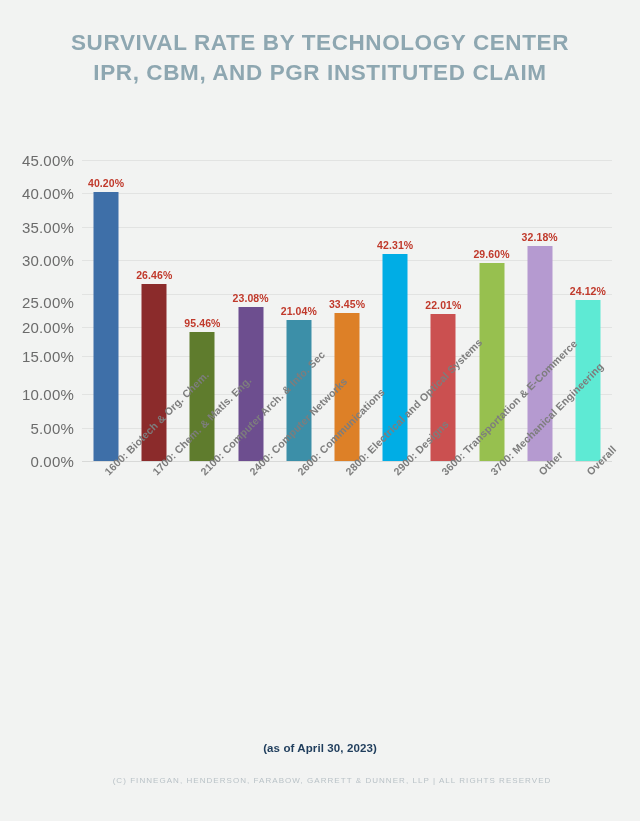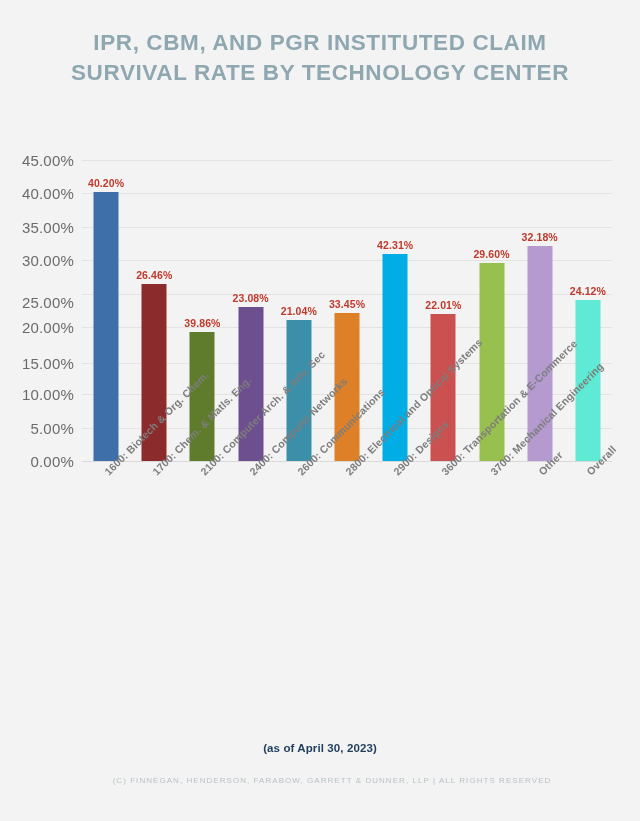--- a/index.html
+++ b/index.html
@@ -158,37 +158,37 @@
     font-weight: normal;
     padding-left: 12px;
   }
 </style>
 </head>
 <body>
 
 <div class="page">
 
   <div class="title-block">
+    <div class="title-line">SURVIVAL RATE BY TECHNOLOGY CENTER</div>
     <div class="title-line">IPR, CBM, AND PGR INSTITUTED CLAIM</div>
-    <div class="title-line">SURVIVAL RATE BY TECHNOLOGY CENTER</div>
   </div>
 
   <div class="chart-wrap">
     <div class="plot">
       <div id="gridlines">
           <div class="gridline base" style="top: 301px;">
             <div class="ytick" style="top: 0px;">0.00%</div>
           </div>
           <div class="gridline" style="top: 267.556px;">
             <div class="ytick" style="top: 0px;">5.00%</div>
           </div>
           <div class="gridline" style="top: 234.111px;">
             <div class="ytick" style="top: 0px;">10.00%</div>
           </div>
-          <div class="gridline" style="top: 203px;">
+          <div class="gridline" style="top: 196px;">
             <div class="ytick" style="top: 0px;">15.00%</div>
           </div>
           <div class="gridline" style="top: 167.222px;">
             <div class="ytick" style="top: 0px;">20.00%</div>
           </div>
           <div class="gridline" style="top: 133.778px;">
             <div class="ytick" style="top: 8px;">25.00%</div>
           </div>
           <div class="gridline" style="top: 100.333px;">
             <div class="ytick" style="top: 0px;">30.00%</div>
@@ -209,21 +209,21 @@
               <div class="bar-label" style="color: rgb(192, 57, 43);">40.20%</div>
             </div>
           </div>
           <div class="bar-slot" style="left: 48.1818px; width: 48.1818px;">
             <div class="bar" title="1700: Chem. &amp; Matls. Eng.: 26.46%" style="height: 176.988px; background: rgb(139, 43, 43);">
               <div class="bar-label" style="color: rgb(192, 57, 43);">26.46%</div>
             </div>
           </div>
           <div class="bar-slot" style="left: 96.3636px; width: 48.1818px;">
             <div class="bar" title="2100: Computer Arch. &amp; Info. Sec: 19.28%" style="height: 128.962px; background: rgb(95, 124, 45);">
-              <div class="bar-label" style="color: rgb(192, 57, 43);">39.86%</div>
+              <div class="bar-label" style="color: rgb(192, 57, 43);">95.46%</div>
             </div>
           </div>
           <div class="bar-slot" style="left: 144.545px; width: 48.1818px;">
             <div class="bar" title="2400: Computer Networks: 23.08%" style="height: 154.38px; background: rgb(109, 78, 143);">
               <div class="bar-label" style="color: rgb(192, 57, 43);">23.08%</div>
             </div>
           </div>
           <div class="bar-slot" style="left: 192.727px; width: 48.1818px;">
             <div class="bar" title="2600: Communications: 21.04%" style="height: 140.734px; background: rgb(60, 143, 168);">
               <div class="bar-label" style="color: rgb(192, 57, 43);">21.04%</div>

